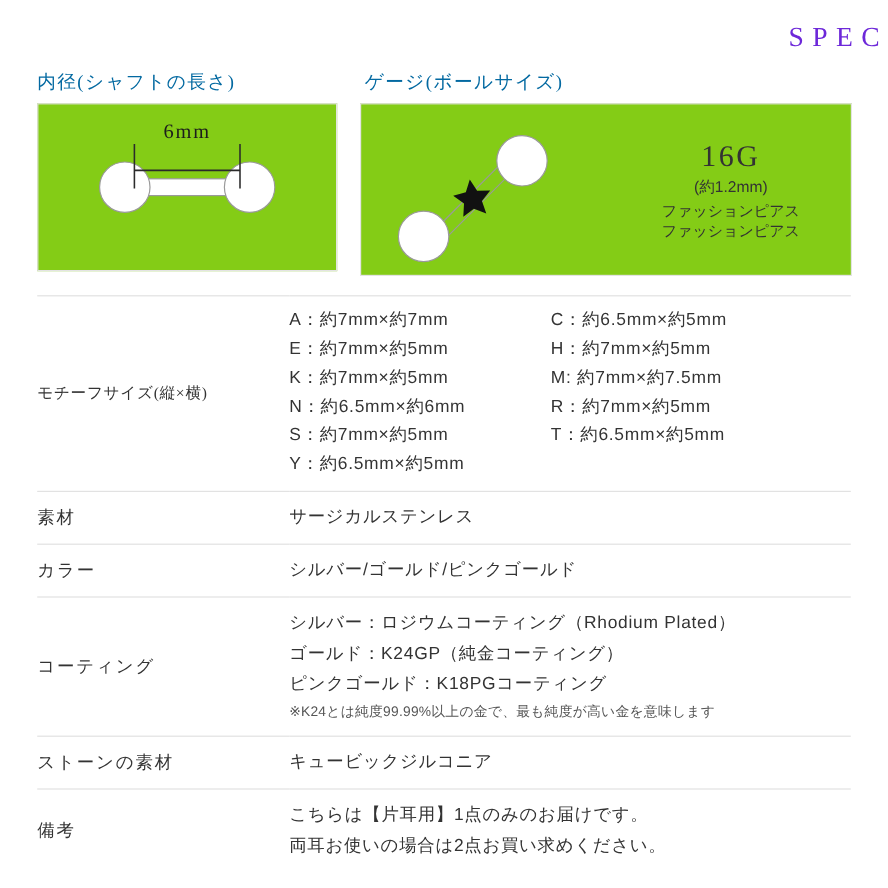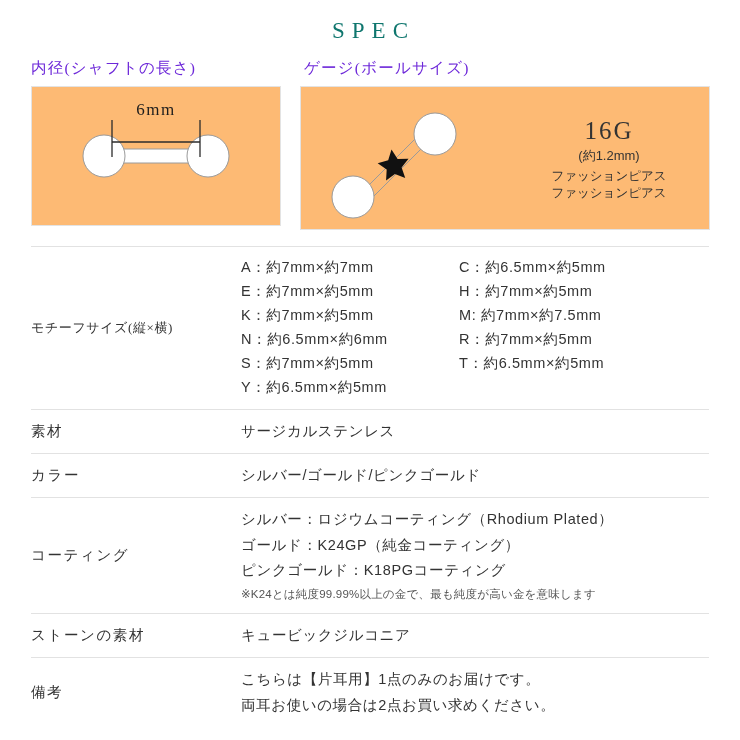--- a/index.html
+++ b/index.html
@@ -11,54 +11,54 @@
     width: 740px;
     height: 740px;
     font-family: "Liberation Sans", "DejaVu Sans", sans-serif;
     color: #333333;
     overflow: hidden;
     position: relative;
   }
 
   
   .spec-title {
-    text-align: center;
+    text-align: right;
     font-family: "Liberation Serif", "DejaVu Serif", serif;
     font-size: 23px;
     letter-spacing: 7px;
-    color: #0f766e;
+    color: #6d28d9;
     padding-top: 18px;
     padding-left: 7px;
     font-weight: 400;
   }
 
   
   .diagram-heads {
     display: flex;
     padding: 14px 0 0 0;
   }
   .diagram-head {
     font-size: 15.5px;
-    color: #6d28d9;
+    color: #0369a1;
     letter-spacing: 1.2px;
     font-family: "Liberation Serif", "DejaVu Serif", serif;
   }
   .dh-left  { width: 270px; margin-left: 31px; }
   .dh-right { margin-left: 3px; }
 
   
   .diagram-row {
     display: flex;
     margin-top: 7px;
     padding-left: 31px;
   }
   .dbox {
     border: 1px solid #e3e3e3;
     box-sizing: border-box;
-    background: #fdba74;
+    background: #84cc16;
     position: relative;
   }
   .dbox-left  { width: 250px; height: 140px; }
   .dbox-right { width: 410px; height: 144px; margin-left: 19px; }
 
   .dbox svg { display: block; }
 
   
   .gauge-text {
     position: absolute;

